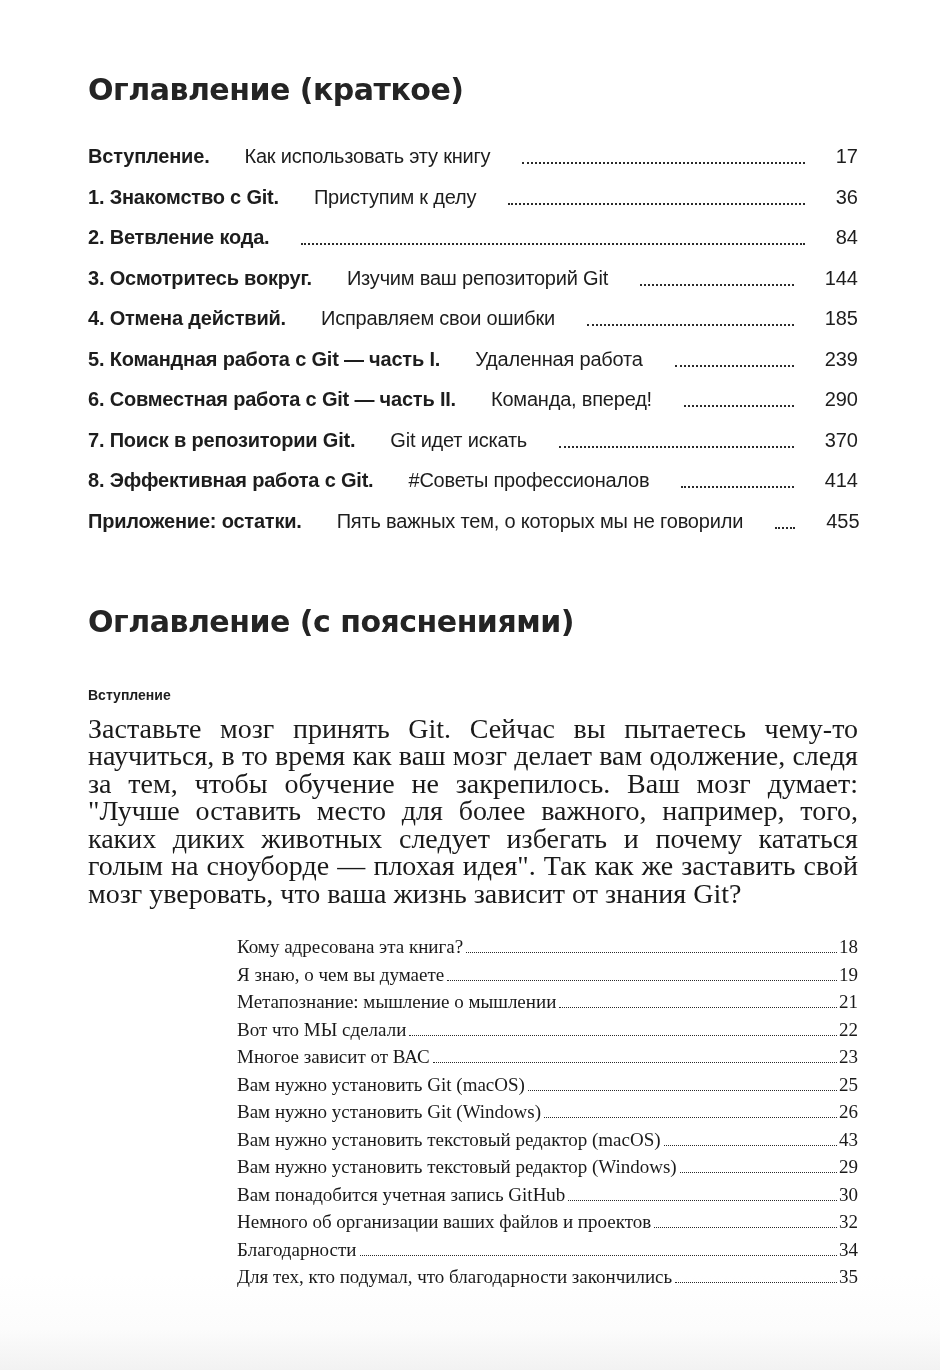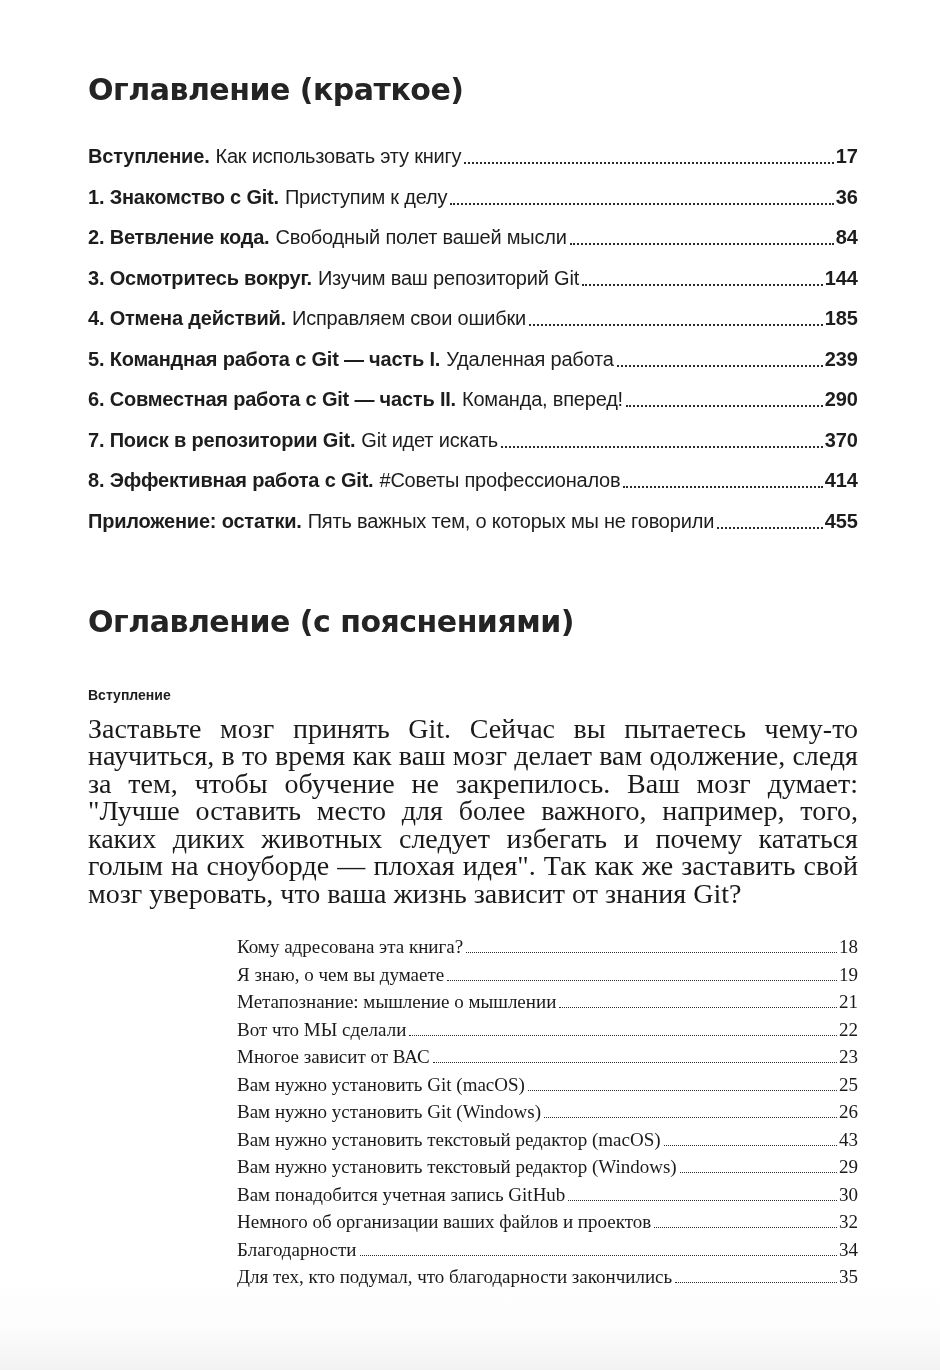--- a/index.html
+++ b/index.html
@@ -24,24 +24,25 @@
   }
   .brief-list { margin-top: 36px; }
   .brief-row {
     display: flex;
     align-items: baseline;
     font-family: "Liberation Sans", sans-serif;
     font-size: 20px;
     line-height: 25px;
     margin-bottom: 15.5px;
     white-space: nowrap;
+    gap: 29px;
   }
   .brief-row .b-title { font-weight: bold; letter-spacing: -0.2px; }
   .brief-row .b-desc { margin-left: 6px; letter-spacing: -0.2px; }
-  .brief-row .b-page { font-weight: bold; }
+  .brief-row .b-page { font-weight: normal; }
   .dots {
     flex: 1;
     align-self: flex-end;
     margin: 0 2px 5px 3px;
     border-bottom: 2px dotted #2a2a2a;
     min-width: 20px;
   }
   .detailed-title { margin-top: 70px; }
   .section-heading {
     font-family: "Liberation Sans", sans-serif;
@@ -91,21 +92,20 @@
       <span class="b-page">17</span>
     </div>
     <div class="brief-row">
       <span class="b-title">1. Знакомство с Git.</span>
         <span class="b-desc">Приступим к делу</span>
       <span class="dots"></span>
       <span class="b-page">36</span>
     </div>
     <div class="brief-row">
       <span class="b-title">2. Ветвление кода.</span>
-        <span class="b-desc">Свободный полет вашей мысли</span>
       <span class="dots"></span>
       <span class="b-page">84</span>
     </div>
     <div class="brief-row">
       <span class="b-title">3. Осмотритесь вокруг.</span>
         <span class="b-desc">Изучим ваш репозиторий Git</span>
       <span class="dots"></span>
       <span class="b-page">144</span>
     </div>
     <div class="brief-row">

